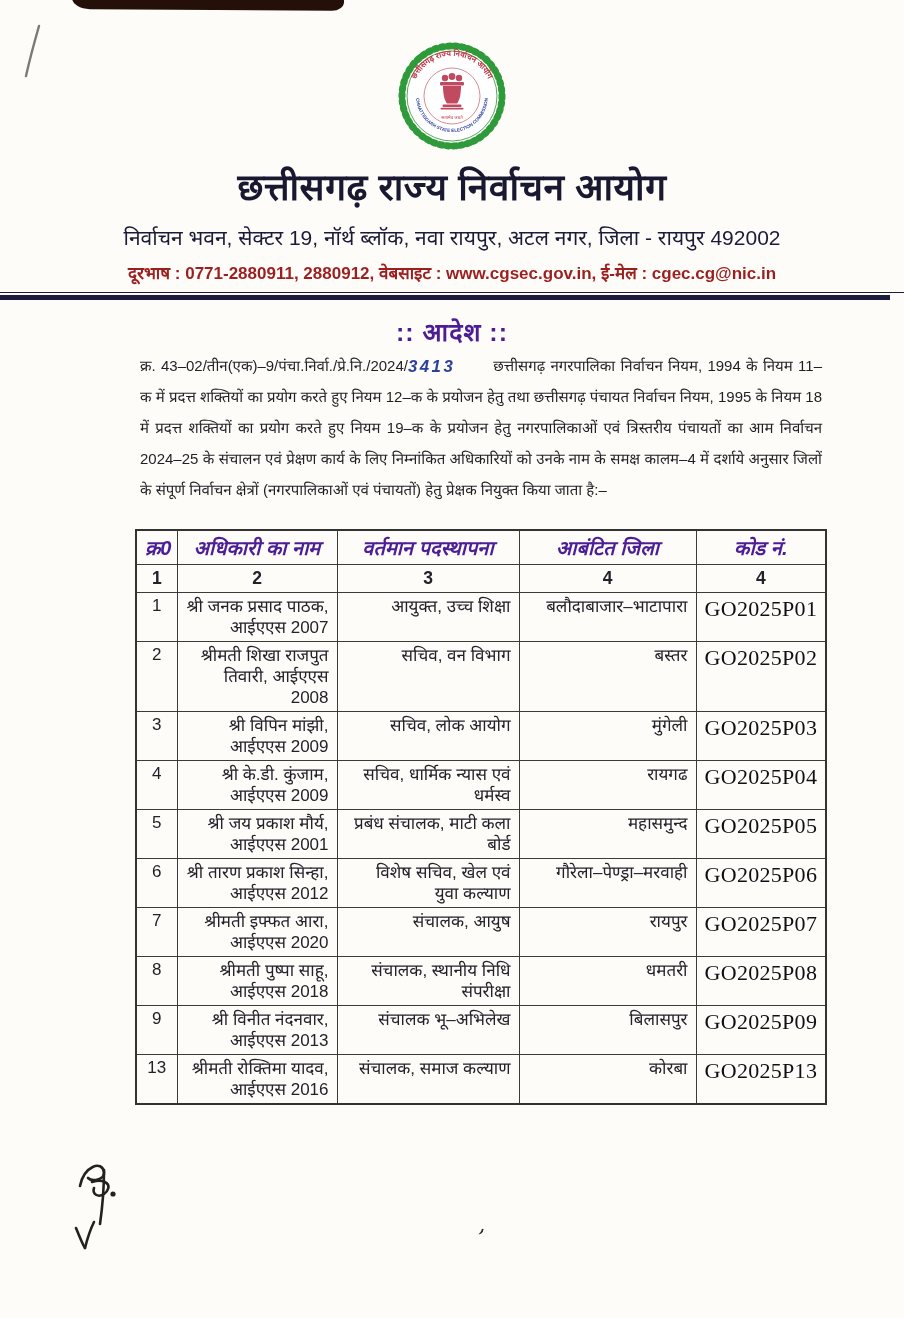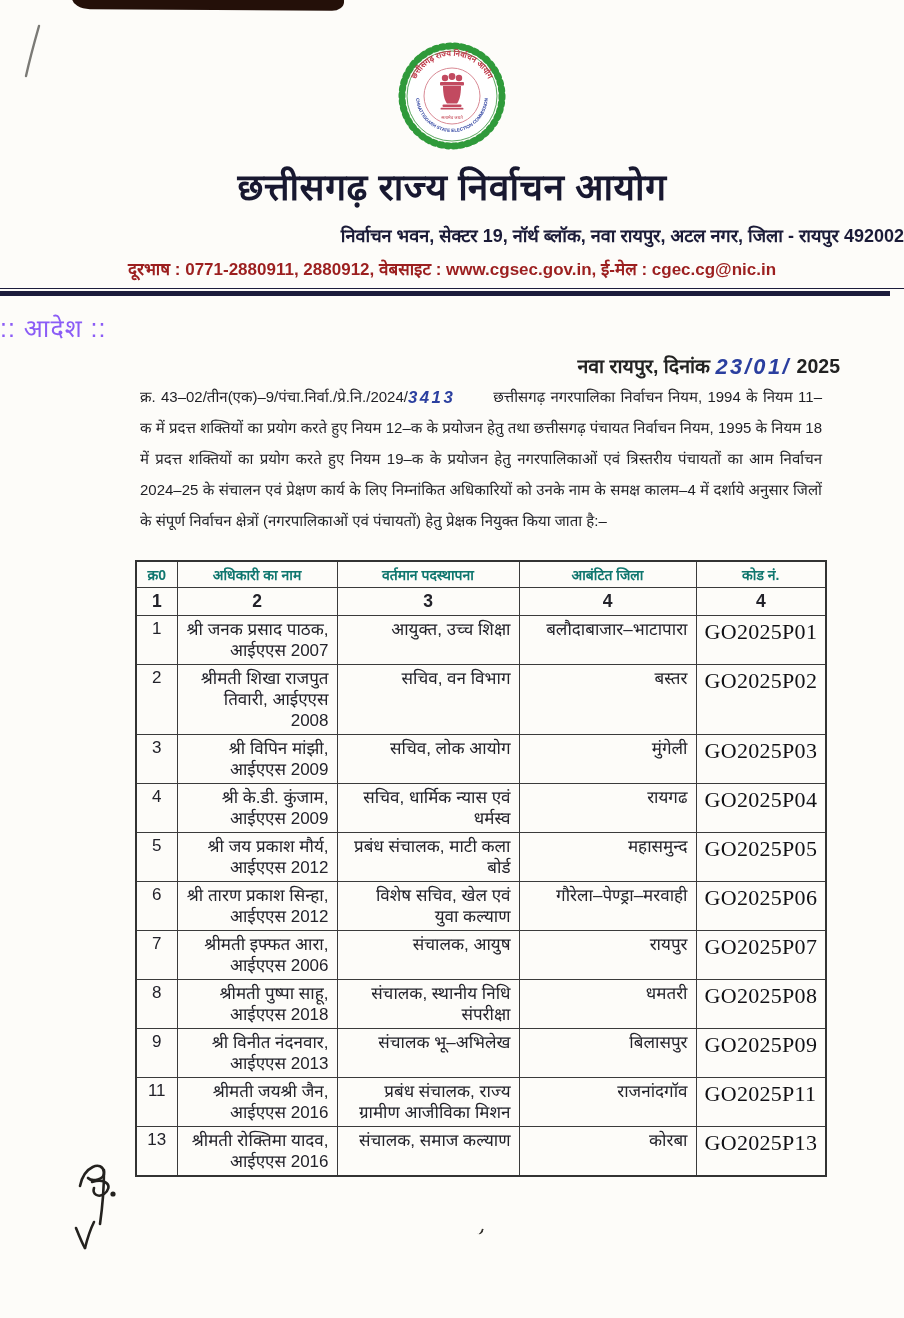--- a/index.html
+++ b/index.html
@@ -25,30 +25,30 @@
     border-right:2.5px solid #33302c; border-radius:0 0 6px 0; transform:rotate(18deg);
   }
   
   .letterhead { text-align:center; padding-top:40px; }
   .seal { display:block; margin:0 auto; }
   .org-title {
     margin-top:8px; font-size:37px; font-weight:700; color:#181830;
     letter-spacing:.5px;
   }
   .org-address {
-    margin-top:12px; font-size:18px; font-weight:700; color:#1b1b38;text-align:right;
+    margin-top:12px; font-size:21px; font-weight:400; color:#1b1b38;
   }
   .org-contact {
     margin-top:10px; font-size:17px; font-weight:700; color:#9c1f1f;
   }
   .header-rule { margin-top:8px; border-top:1.5px solid #1c1c3c; }
   .header-rule .thick { height:4.5px; background:#1c1c3c; margin-top:2px; width:890px; }
   
   .order-heading {
-    font-size:25px; font-weight:400; color:#8b5cf6; margin-top:14px;
+    text-align:center; font-size:25px; font-weight:700; color:#4c1d95; margin-top:14px;
     letter-spacing:1px;
   }
   .dateline {
     text-align:right; margin:8px 64px 0 0; font-size:19.5px; font-weight:600; color:#222;
   }
   .handwritten {
     color:#2b3f9f; font-style:italic; font-weight:600; letter-spacing:2.5px;
     position:relative; top:1px; font-size:1.12em;
   }
   .order-body {
@@ -61,21 +61,21 @@
     margin:24px 0 0 135px; border-collapse:collapse; table-layout:fixed;
     width:690px; font-size:17px;
   }
   table.obs col.c1{width:41px} table.obs col.c2{width:160px}
   table.obs col.c3{width:182px} table.obs col.c4{width:177px}
   table.obs col.c5{width:130px}
   table.obs th, table.obs td {
     border:1.5px solid #3b3b3b; vertical-align:top; padding:3px 8px;
   }
   table.obs { border:2px solid #333; }
-  th.hdr { font-size:14px; font-weight:700; padding:4px 2px; color:#0f766e; }
+  th.hdr { font-size:20px; font-weight:700; padding:4px 2px; color:#4c1d95;font-style:italic; }
   td.colnum { text-align:center; font-weight:700; font-size:17.5px; padding:2px; }
   td.sno { text-align:center; padding-top:6px; }
   td.name, td.posting, td.district { white-space:pre-line; line-height:21px; padding-top:6px;text-align:right; }
   tr.data-row { height:45px; }
   td.code {
     font-family:"Liberation Serif","DejaVu Serif",serif; font-size:22px;
     padding-top:7px; letter-spacing:.3px; color:#101014;
   }
 </style>
 </head>
@@ -120,25 +120,20 @@
     <div class="org-contact">दूरभाष : 0771-2880911, 2880912, वेबसाइट : www.cgsec.gov.in, ई-मेल : cgec.cg@nic.in</div>
   </header>
 
   <div class="header-rule">
     <div class="thick"></div>
   </div>
 
   <main>
     <h2 class="order-heading">:: आदेश ::</h2>
 
-    <div class="dateline">
-      <span>नवा रायपुर, दिनांक</span>
-      <span class="handwritten">23/01/</span>
-      <span>2025</span>
-    </div>
 
     <p class="order-body">
       <span>क्र. 43–02/तीन(एक)–9/पंचा.निर्वा./प्रे.नि./2024/</span><span class="handwritten">3413</span><span class="ref-gap"></span><span>छत्तीसगढ़ नगरपालिका निर्वाचन नियम, 1994 के नियम 11–क में प्रदत्त शक्तियों का प्रयोग करते हुए नियम 12–क के प्रयोजन हेतु तथा छत्तीसगढ़ पंचायत निर्वाचन नियम, 1995 के नियम 18 में प्रदत्त शक्तियों का प्रयोग करते हुए नियम 19–क के प्रयोजन हेतु नगरपालिकाओं एवं त्रिस्तरीय पंचायतों का आम निर्वाचन 2024–25 के संचालन एवं प्रेक्षण कार्य के लिए निम्नांकित अधिकारियों को उनके नाम के समक्ष कालम–4 में दर्शाये अनुसार जिलों के संपूर्ण निर्वाचन क्षेत्रों (नगरपालिकाओं एवं पंचायतों) हेतु प्रेक्षक नियुक्त किया जाता है:–</span>
     </p>
 
     <table class="obs">
       <colgroup>
         <col class="c1">
           <col class="c2">
           <col class="c3">
@@ -191,68 +186,59 @@
         <td class="name">श्री के.डी. कुंजाम,
 आईएएस 2009</td>
         <td class="posting">सचिव, धार्मिक न्यास एवं
 धर्मस्व</td>
         <td class="district">रायगढ</td>
         <td class="code">GO2025P04</td>
       </tr>
           <tr class="data-row">
         <td class="sno">5</td>
         <td class="name">श्री जय प्रकाश मौर्य,
-आईएएस 2012</td>
+आईएएस 2001</td>
         <td class="posting">प्रबंध संचालक, माटी कला
 बोर्ड</td>
         <td class="district">महासमुन्द</td>
         <td class="code">GO2025P05</td>
       </tr>
           <tr class="data-row">
         <td class="sno">6</td>
         <td class="name">श्री तारण प्रकाश सिन्हा,
 आईएएस 2012</td>
         <td class="posting">विशेष सचिव, खेल एवं
 युवा कल्याण</td>
         <td class="district">गौरेला–पेण्ड्रा–मरवाही</td>
         <td class="code">GO2025P06</td>
       </tr>
           <tr class="data-row">
         <td class="sno">7</td>
         <td class="name">श्रीमती इफ्फत आरा,
-आईएएस 2006</td>
+आईएएस 2020</td>
         <td class="posting">संचालक, आयुष</td>
         <td class="district">रायपुर</td>
         <td class="code">GO2025P07</td>
       </tr>
           <tr class="data-row">
         <td class="sno">8</td>
         <td class="name">श्रीमती पुष्पा साहू,
 आईएएस 2018</td>
         <td class="posting">संचालक, स्थानीय निधि
 संपरीक्षा</td>
         <td class="district">धमतरी</td>
         <td class="code">GO2025P08</td>
       </tr>
           <tr class="data-row">
         <td class="sno">9</td>
         <td class="name">श्री विनीत नंदनवार,
 आईएएस 2013</td>
         <td class="posting">संचालक भू–अभिलेख</td>
         <td class="district">बिलासपुर</td>
         <td class="code">GO2025P09</td>
-      </tr>
-          <tr class="data-row">
-        <td class="sno">11</td>
-        <td class="name">श्रीमती जयश्री जैन,
-आईएएस 2016</td>
-        <td class="posting">प्रबंध संचालक, राज्य
-ग्रामीण आजीविका मिशन</td>
-        <td class="district">राजनांदगॉव</td>
-        <td class="code">GO2025P11</td>
       </tr>
           <tr class="data-row">
         <td class="sno">13</td>
         <td class="name">श्रीमती रोक्तिमा यादव,
 आईएएस 2016</td>
         <td class="posting">संचालक, समाज कल्याण</td>
         <td class="district">कोरबा</td>
         <td class="code">GO2025P13</td>
       </tr>
         </tbody>

